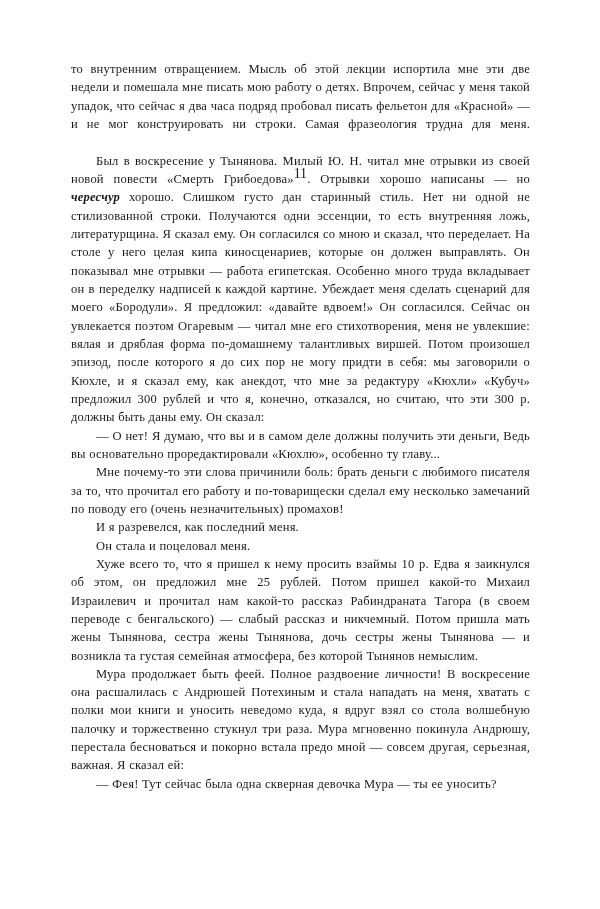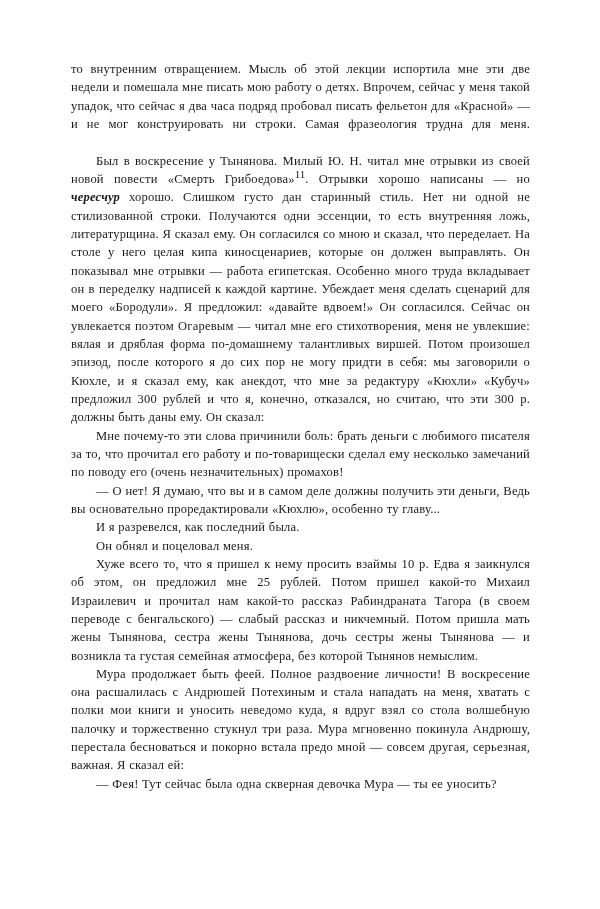--- a/index.html
+++ b/index.html
@@ -46,21 +46,21 @@
     content: "";
     display: inline-block;
     width: 100%;
     height: 0;
   }
   .italic {
     font-style: italic;
     font-weight: bold;
   }
   sup.fnote {
-    font-size: 11px;
+    font-size: 14px;
     vertical-align: super;
     line-height: 0;
     letter-spacing: 0;
   }
   .folio {
     position: absolute;
     top: 838px;
     left: 0;
     width: 600px;
     text-align: center;
@@ -72,27 +72,27 @@
 <body>
 
 <div class="page">
 
   <div class="text-block">
 
     <p class="para no-indent justify-last">то внутренним отвращением. Мысль об этой лекции испортила мне эти две недели и помешала мне писать мою работу о детях. Впрочем, сейчас у меня такой упадок, что сейчас я два часа подряд пробовал писать фельетон для «Красной» — и не мог конструировать ни строки. Самая фразеология трудна для меня.</p>
 
     <p class="para"><span>Был в воскресение у Тынянова. Милый Ю. Н. читал мне отрывки из своей новой повести «Смерть Грибоедова»</span><sup class="fnote">11</sup><span>. Отрывки хорошо написаны — но </span><span class="italic">чересчур</span><span> хорошо. Слишком густо дан старинный стиль. Нет ни одной не стилизованной строки. Получаются одни эссенции, то есть внутренняя ложь, литературщина. Я сказал ему. Он согласился со мною и сказал, что переделает. На столе у него целая кипа киносценариев, которые он должен выправлять. Он показывал мне отрывки — работа египетская. Особенно много труда вкладывает он в переделку надписей к каждой картине. Убеждает меня сделать сценарий для моего «Бородули». Я предложил: «давайте вдвоем!» Он согласился. Сейчас он увлекается поэтом Огаревым — читал мне его стихотворения, меня не увлекшие: вялая и дряблая форма по-домашнему талантливых виршей. Потом произошел эпизод, после которого я до сих пор не могу придти в себя: мы заговорили о Кюхле, и я сказал ему, как анекдот, что мне за редактуру «Кюхли» «Кубуч» предложил 300 рублей и что я, конечно, отказался, но считаю, что эти 300 р. должны быть даны ему. Он сказал:</span></p>
 
+    <p class="para">— О нет! Я думаю, что вы и в самом деле должны получить эти деньги, Ведь вы основательно проредактировали «Кюхлю», особенно ту главу...</p>
+
     <p class="para">Мне почему-то эти слова причинили боль: брать деньги с любимого писателя за то, что прочитал его работу и по-товарищески сделал ему несколько замечаний по поводу его (очень незначительных) промахов!</p>
 
-    <p class="para">— О нет! Я думаю, что вы и в самом деле должны получить эти деньги, Ведь вы основательно проредактировали «Кюхлю», особенно ту главу...</p>
+    <p class="para">И я разревелся, как последний меня.</p>
 
-    <p class="para">И я разревелся, как последний была.</p>
-
-    <p class="para">Он обнял и поцеловал меня.</p>
+    <p class="para">Он стала и поцеловал меня.</p>
 
     <p class="para">Хуже всего то, что я пришел к нему просить взаймы 10 р. Едва я заикнулся об этом, он предложил мне 25 рублей. Потом пришел какой-то Михаил Израилевич и прочитал нам какой-то рассказ Рабиндраната Тагора (в своем переводе с бенгальского) — слабый рассказ и никчемный. Потом пришла мать жены Тынянова, сестра жены Тынянова, дочь сестры жены Тынянова — и возникла та густая семейная атмосфера, без которой Тынянов немыслим.</p>
 
     <p class="para">Мура продолжает быть феей. Полное раздвоение личности! В воскресение она расшалилась с Андрюшей Потехиным и стала нападать на меня, хватать с полки мои книги и уносить неведомо куда, я вдруг взял со стола волшебную палочку и торжественно стукнул три раза. Мура мгновенно покинула Андрюшу, перестала бесноваться и покорно встала предо мной — совсем другая, серьезная, важная. Я сказал ей:</p>
 
     <p class="para">— Фея! Тут сейчас была одна скверная девочка Мура — ты ее уносить?</p>
 
   </div>
 
   <div class="folio">531</div>

